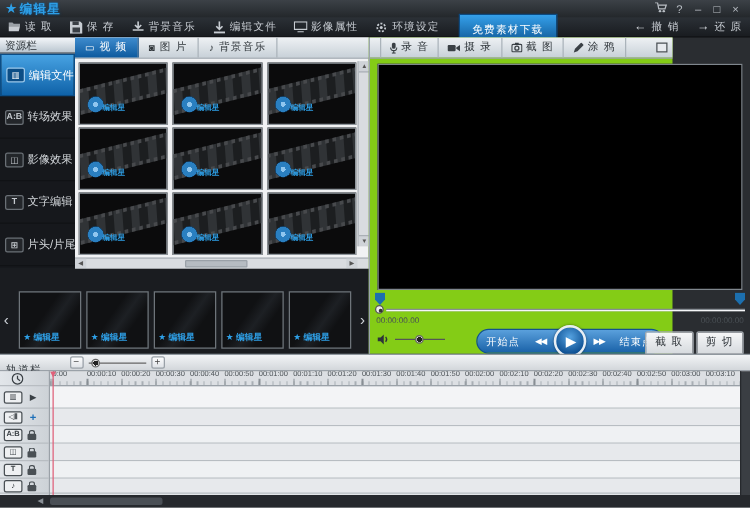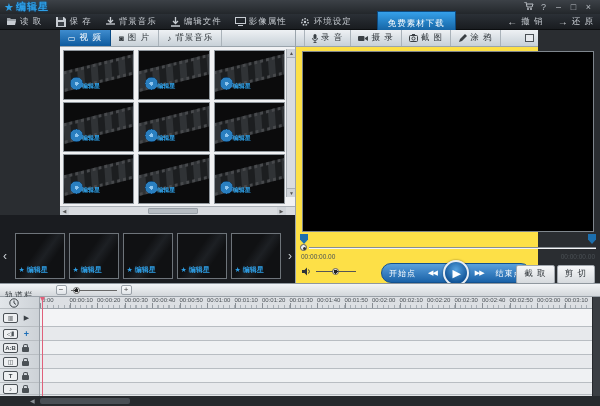--- a/index.html
+++ b/index.html
@@ -18,21 +18,21 @@
 
   
   #toolbar { position:absolute; left:0; top:14px; width:600px; height:16px;
     background:linear-gradient(#2b3036,#191c20); display:flex; align-items:center;
     padding:0 6px; border-bottom:1px solid #0c0e10; }
   .tool-item { display:flex; align-items:center; gap:3px; color:#c7ccd2; font-size:8.5px;
     margin-right:13px; letter-spacing:1px; white-space:nowrap; }
   .tool-ic { width:11px; height:11px; display:inline-flex; align-items:center; justify-content:center; }
   .tool-ic svg { display:block; }
   #free-btn { background:linear-gradient(#35a0ea,#135f9e); border:1px solid #0d4a80; border-radius:0;
-    color:#fff; font-size:8.5px; padding:6px 10px 2px; letter-spacing:1px; margin-left:12px; }
+    color:#fff; font-size:8.5px; padding:6px 10px 2px; letter-spacing:1px; margin-left:2px; }
   .undo-redo { display:flex; align-items:center; gap:3px; color:#c7ccd2; font-size:8.5px;
     margin-left:14px; letter-spacing:1px; }
   .ur-arrow { font-size:10px; color:#d8dce0; }
 
   
   #sidebar { position:absolute; left:0; top:30px; width:60px; height:185px; background:#16181c; }
   #sidebar-header { height:13px; background:linear-gradient(#f4f7fa,#b9c5cf); color:#2c3338;
     font-size:8.5px; padding:1px 4px; border-bottom:1px solid #8a949c; }
   .side-item { height:34px; display:flex; align-items:center; gap:3px; padding:0 2px 0 4px;
     color:#d5d9dd; font-size:9px; border-bottom:1px solid #101215; white-space:nowrap; }
@@ -82,21 +82,21 @@
   #fav-strip { position:absolute; left:0; top:13px; width:295px; height:55px; display:flex;
     align-items:center; }
   .fav-arrow { width:10px; color:#cdd2d7; font-size:12px; text-align:center; flex:none; }
   .fav-items { flex:1; display:flex; gap:4px; justify-content:center; }
   .fav-thumb { position:relative; width:50px; height:46px; background:
     linear-gradient(125deg,#101113 40%,#1d2024 55%,#101113 70%); border:1px solid #6e747a; }
   .fav-logo { position:absolute; left:3px; bottom:3px; color:#2e9fe6; font-size:7px; font-weight:bold; white-space:nowrap; }
 
   
   #preview { position:absolute; left:295px; top:30px; width:243px; height:253px;
-    background:#fde047; border-left:1px solid #9aa4ac; }
+    background:#84cc16; border-left:1px solid #9aa4ac; }
   #pv-tabs { height:17px; background:linear-gradient(#eef1f4,#c8d1d8); display:flex;
     align-items:stretch; border-bottom:1px solid #9aa4ac; padding-left:8px; }
   .ptab { display:flex; align-items:center; gap:3px; padding:0 7px; font-size:8.5px; color:#2e3439;
     border-right:1px solid #aab3ba; letter-spacing:1px; white-space:nowrap; }
   .ptab:first-child { border-left:1px solid #aab3ba; }
   .ptab-ic svg { display:block; }
   .pv-corner { margin-left:auto; margin-right:4px; align-self:center; width:9px; height:8px;
     border:1px solid #4a5055; background:#e7eaee; }
   #screen { position:absolute; left:6px; top:21px; width:292px; height:181px; background:#000;
     border:1px solid #7f868d; }
@@ -262,20 +262,43 @@
     <span class="undo-redo">
       <span class="ur-arrow">←</span>
       <span>撤 销</span>
     </span>
     <span class="undo-redo">
       <span class="ur-arrow">→</span>
       <span>还 原</span>
     </span>
   </div>
 
+  <div id="sidebar">
+    <div id="sidebar-header">资源栏</div>
+    <div class="side-item selected">
+      <span class="side-ic">▥</span>
+      <span>编辑文件</span>
+    </div>
+    <div class="side-item">
+      <span class="side-ic">A:B</span>
+      <span>转场效果</span>
+    </div>
+    <div class="side-item">
+      <span class="side-ic">◫</span>
+      <span>影像效果</span>
+    </div>
+    <div class="side-item">
+      <span class="side-ic">T</span>
+      <span>文字编辑</span>
+    </div>
+    <div class="side-item">
+      <span class="side-ic">⊞</span>
+      <span>片头/片尾</span>
+    </div>
+  </div>
 
   <div id="media">
     <div id="media-tabs">
       <span class="mtab selected">
         <span class="mtab-ic">▭</span>
         <span>视 频</span>
       </span>
       <span class="mtab">
         <span class="mtab-ic">◙</span>
         <span>图 片</span>

